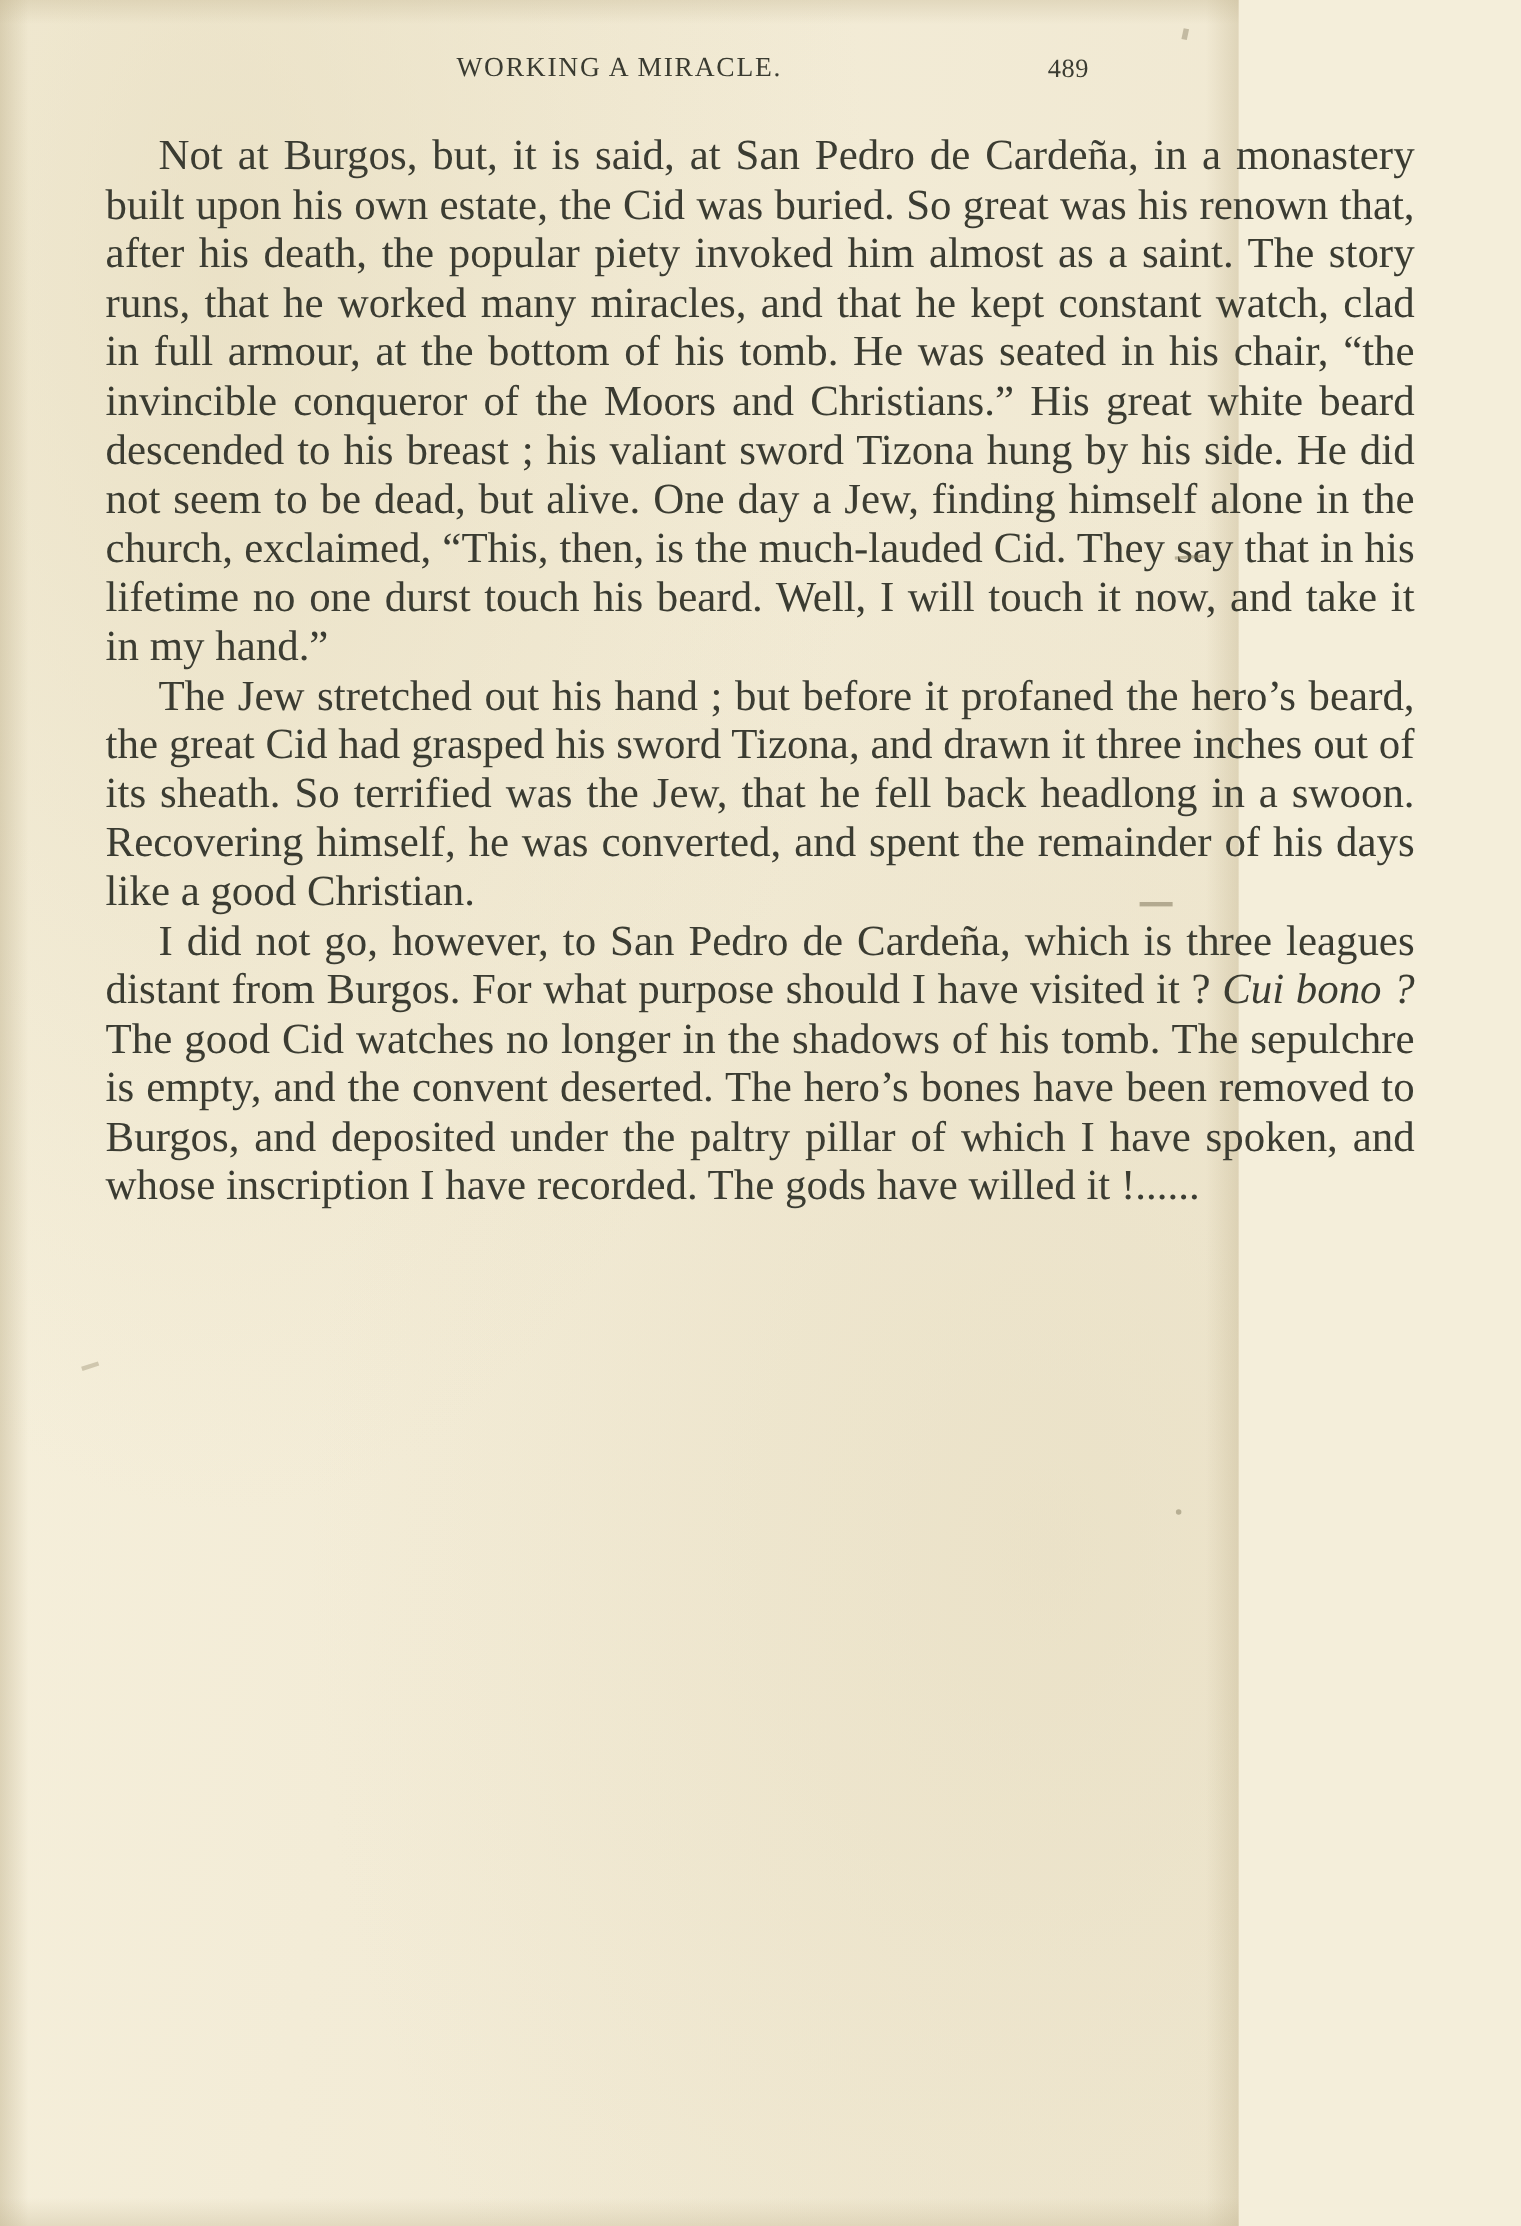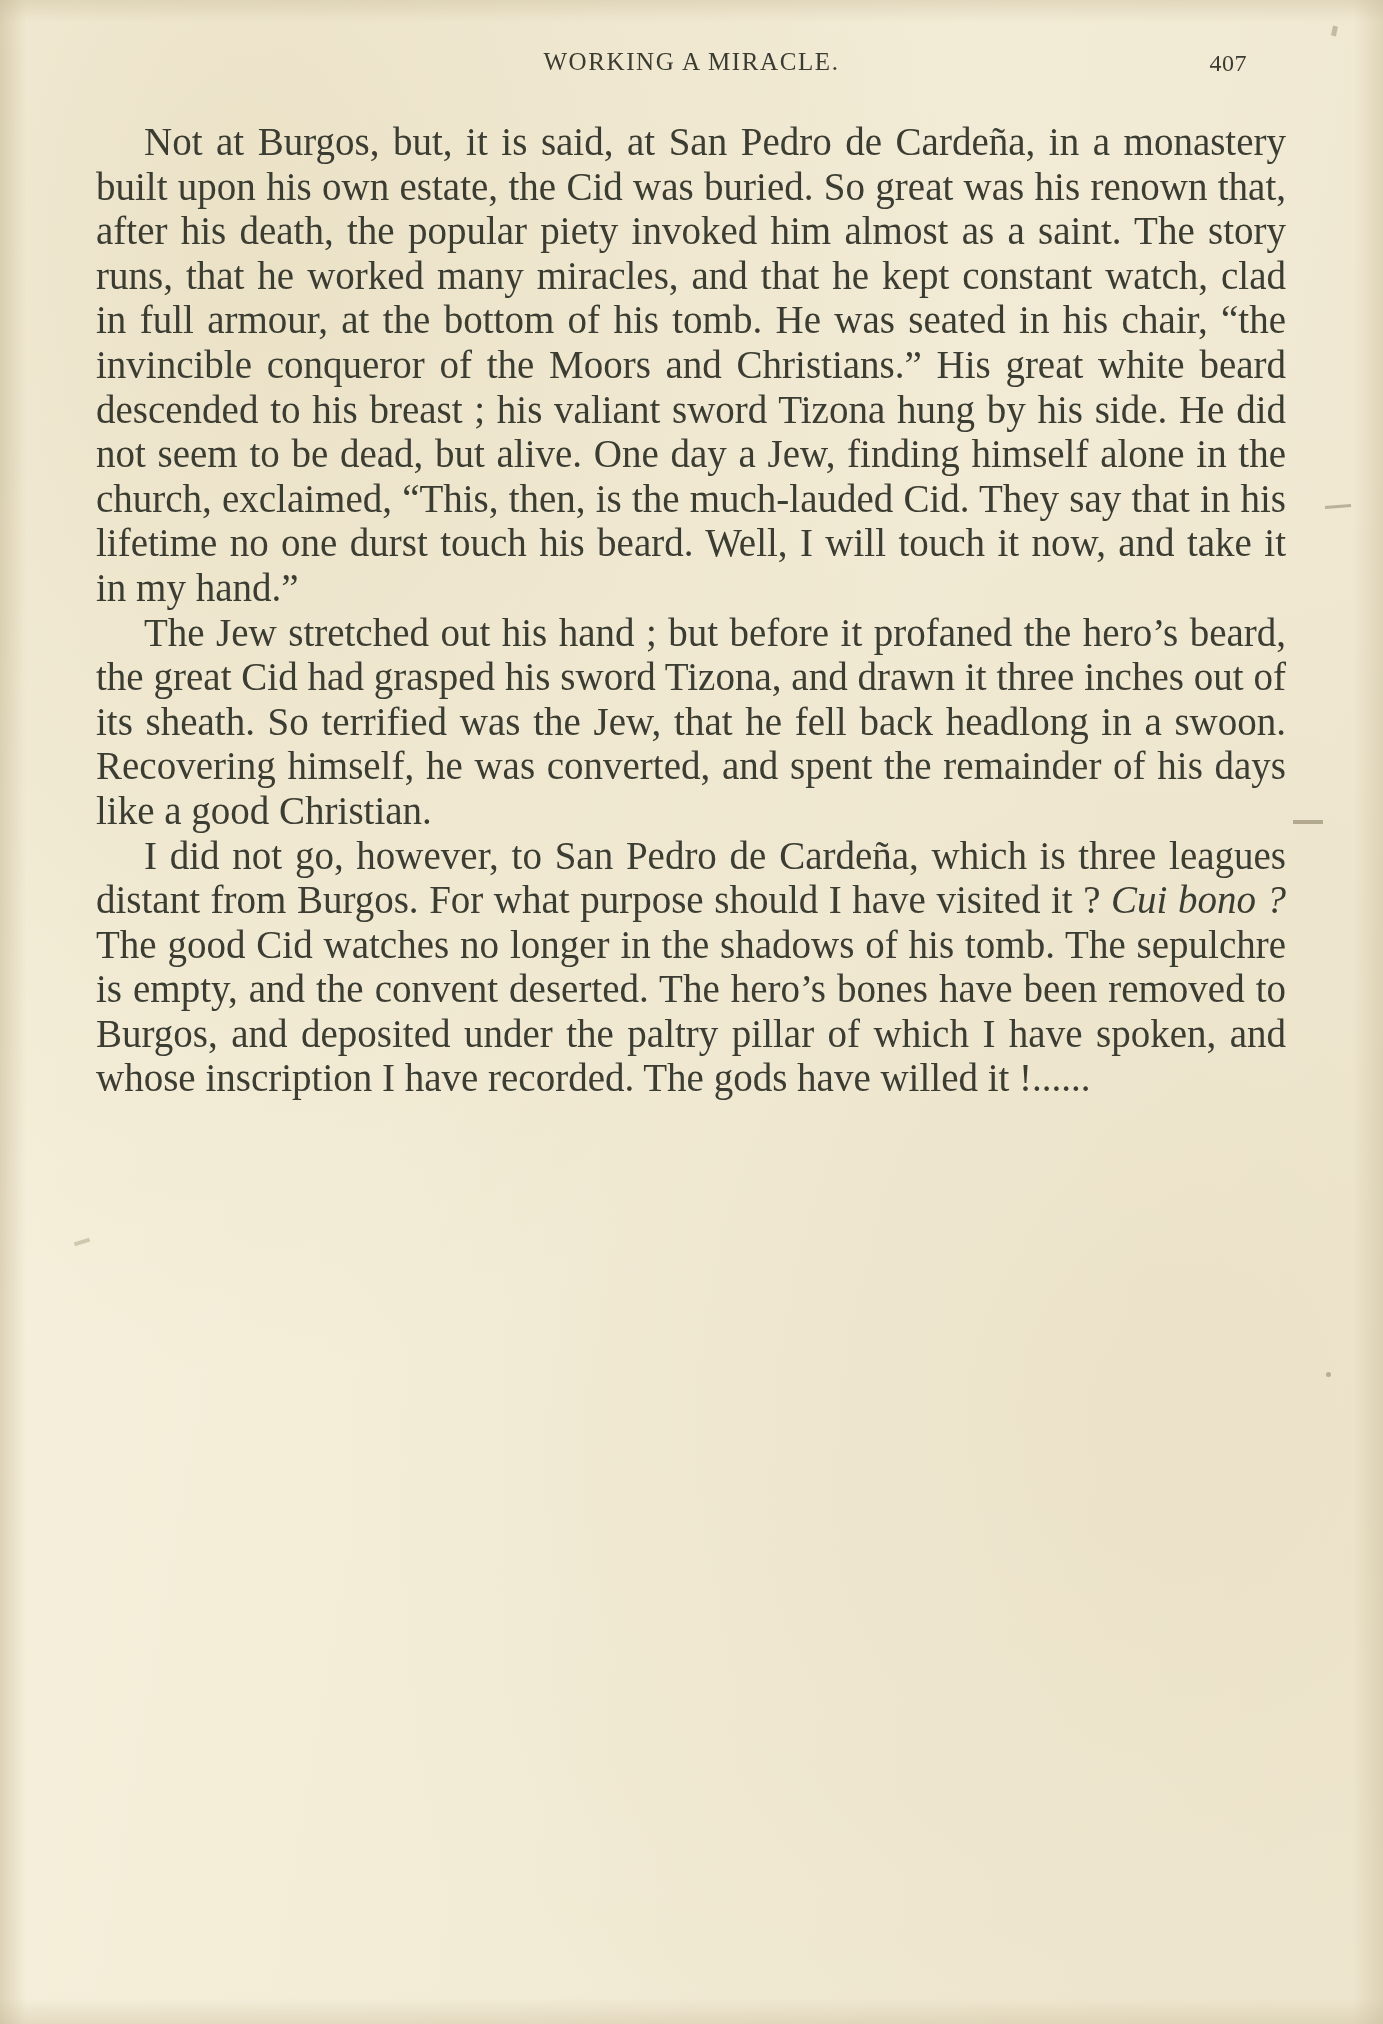--- a/index.html
+++ b/index.html
@@ -9,21 +9,21 @@
   body {
     width: 1383px;
     height: 2024px;
     background: #f4eeda;
     font-family: "Liberation Serif", serif;
     color: #38392f;
     overflow: hidden;
   }
   .page {
     position: relative;
-    width: 1383px;
+    width: 1126px;
     height: 2024px;
     background:
       radial-gradient(ellipse at 18% 12%, rgba(226,215,183,0.55) 0%, rgba(226,215,183,0) 45%),
       radial-gradient(ellipse at 85% 70%, rgba(229,219,190,0.5) 0%, rgba(229,219,190,0) 50%),
       linear-gradient(100deg, #f6f0dc 0%, #f3ecd7 40%, #efe7d0 100%);
     box-sizing: border-box;
   }
   .edge-shade-left {
     position: absolute;
     left: 0; top: 0; bottom: 0; width: 26px;
@@ -146,21 +146,21 @@
 
 <div class="page">
 
   <div class="edge-shade-left"></div>
   <div class="edge-shade-right"></div>
   <div class="edge-shade-top"></div>
   <div class="edge-shade-bottom"></div>
 
   <header class="running-head">
     <div class="running-title">Working a Miracle.</div>
-    <div class="folio">407</div>
+    <div class="folio">489</div>
   </header>
 
   <div class="body-text">
     <p>Not at Burgos, but, it is said, at San Pedro de Cardeña, in a monastery built upon his own estate, the Cid was buried.   So great was his renown that, after his death, the popular piety invoked him almost as a saint.   The story runs, that he worked many miracles, and that he kept constant watch, clad in full armour, at the bottom of his tomb.   He was seated in his chair, “the invincible conqueror of the Moors and Christians.”   His great white beard descended to his breast ; his valiant sword Tizona hung by his side.   He did not seem to be dead, but alive.   One day a Jew, finding himself alone in the church, exclaimed, “This, then, is the much-lauded Cid. They say that in his lifetime no one durst touch his beard. Well, I will touch it now, and take it in my hand.”</p>
     <p>The Jew stretched out his hand ; but before it profaned the hero’s beard, the great Cid had grasped his sword Tizona, and drawn it three inches out of its sheath.   So terrified was the Jew, that he fell back headlong in a swoon.   Recovering himself, he was converted, and spent the remainder of his days like a good Christian.</p>
     <p><span>I did not go, however, to San Pedro de Cardeña, which is three leagues distant from Burgos.   For what purpose should I have visited it ?   </span><span class="ital">Cui bono ?</span><span>   The good Cid watches no longer in the shadows of his tomb.   The sepulchre is empty, and the convent deserted.   The hero’s bones have been removed to Burgos, and deposited under the paltry pillar of which I have spoken, and whose inscription I have recorded. The gods have willed it !......</span></p>
   </div>
 
   <div class="mark-top-right"></div>
   <div class="mark-right-1"></div>

